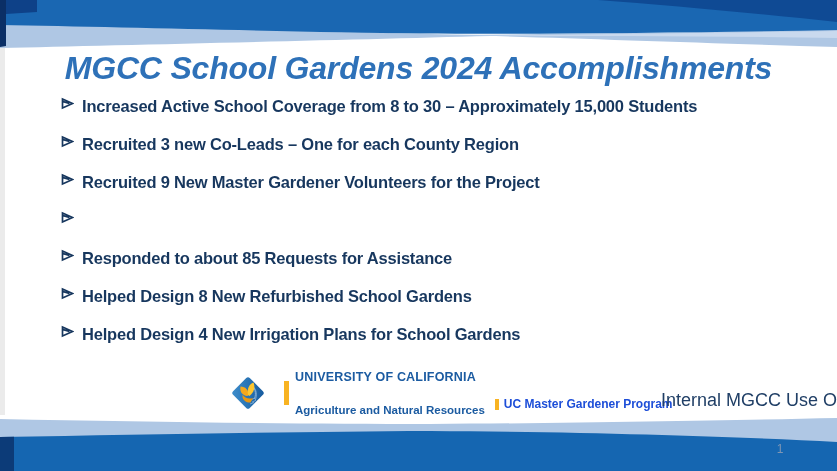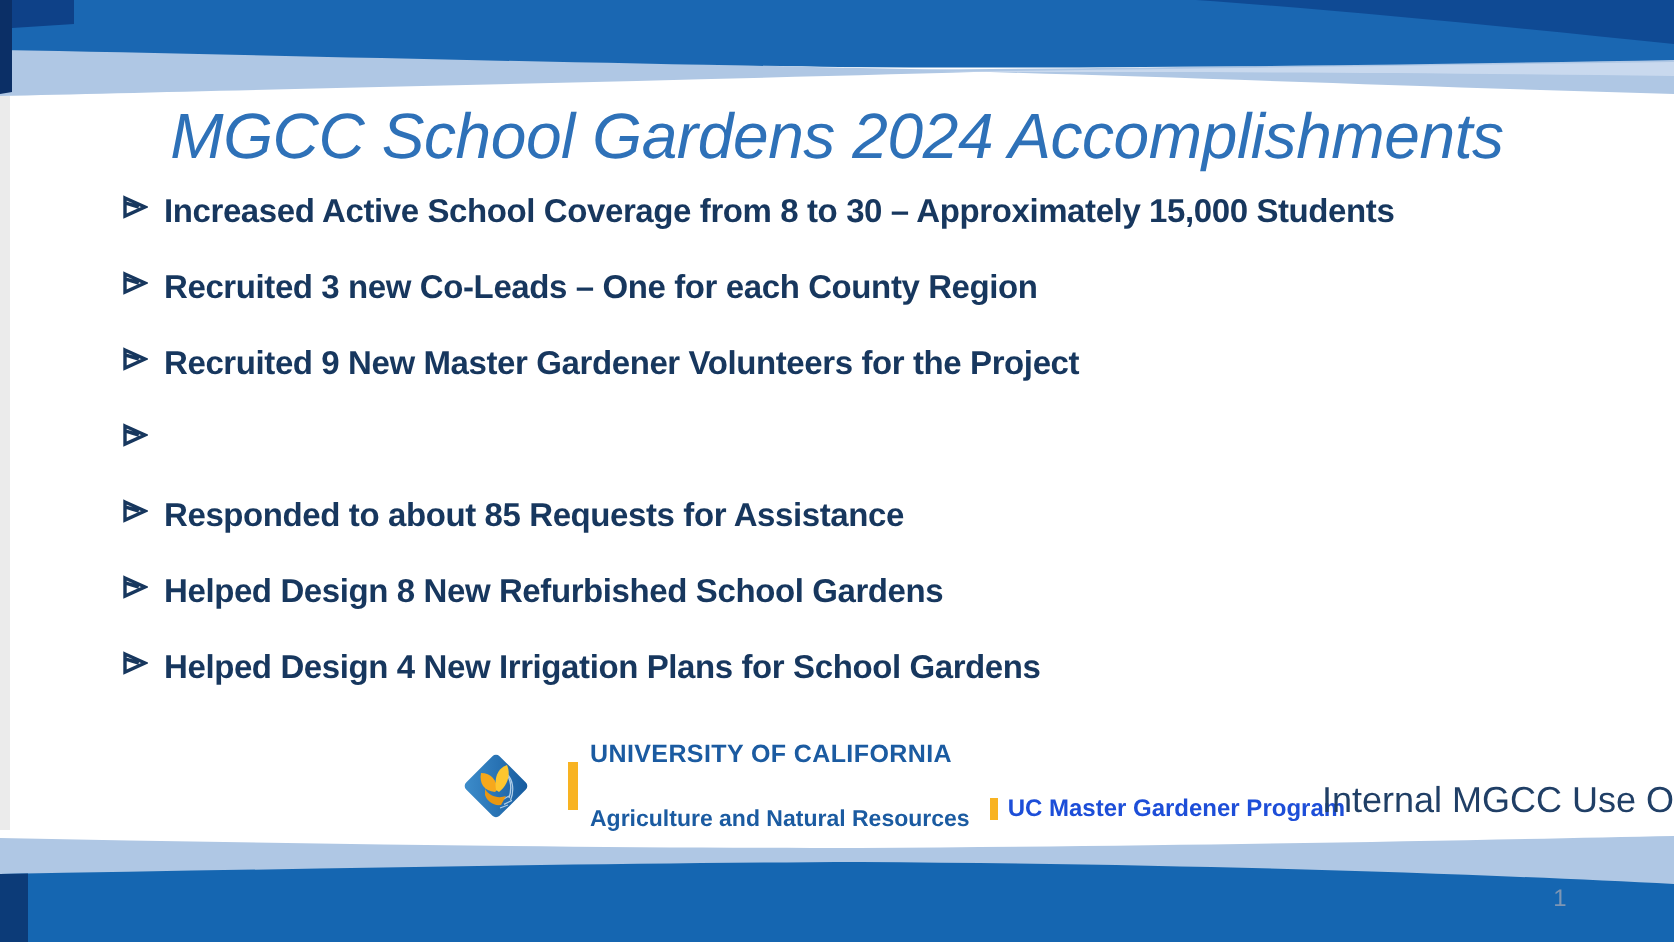--- a/index.html
+++ b/index.html
@@ -12,21 +12,21 @@
   .band { position:absolute; left:0; width:837px; }
   .band-top { top:0; height:50px; }
   .band-bottom { top:415px; height:56px; }
   .edge-left {
     position:absolute; left:0; top:48px; width:5px; height:367px;
     background:#ebebeb;
   }
   .title {
     position:absolute; top:50px; left:0; width:837px;
     text-align:center; margin:0;
-    font-style:italic; font-weight:400; font-size:32px;
+    font-style:italic; font-weight:700; font-size:32px;
     color:#2E71B8; letter-spacing:-0.2px; white-space:nowrap;
   }
   .bullets {
     position:absolute; top:97px; left:61px; margin:0; padding:0;
     list-style:none;
   }
   .bullets li {
     height:38px; display:flex; align-items:flex-start; gap:8px;
   }
   .arrow { color:#17375E; flex:0 0 auto; display:flex; }

